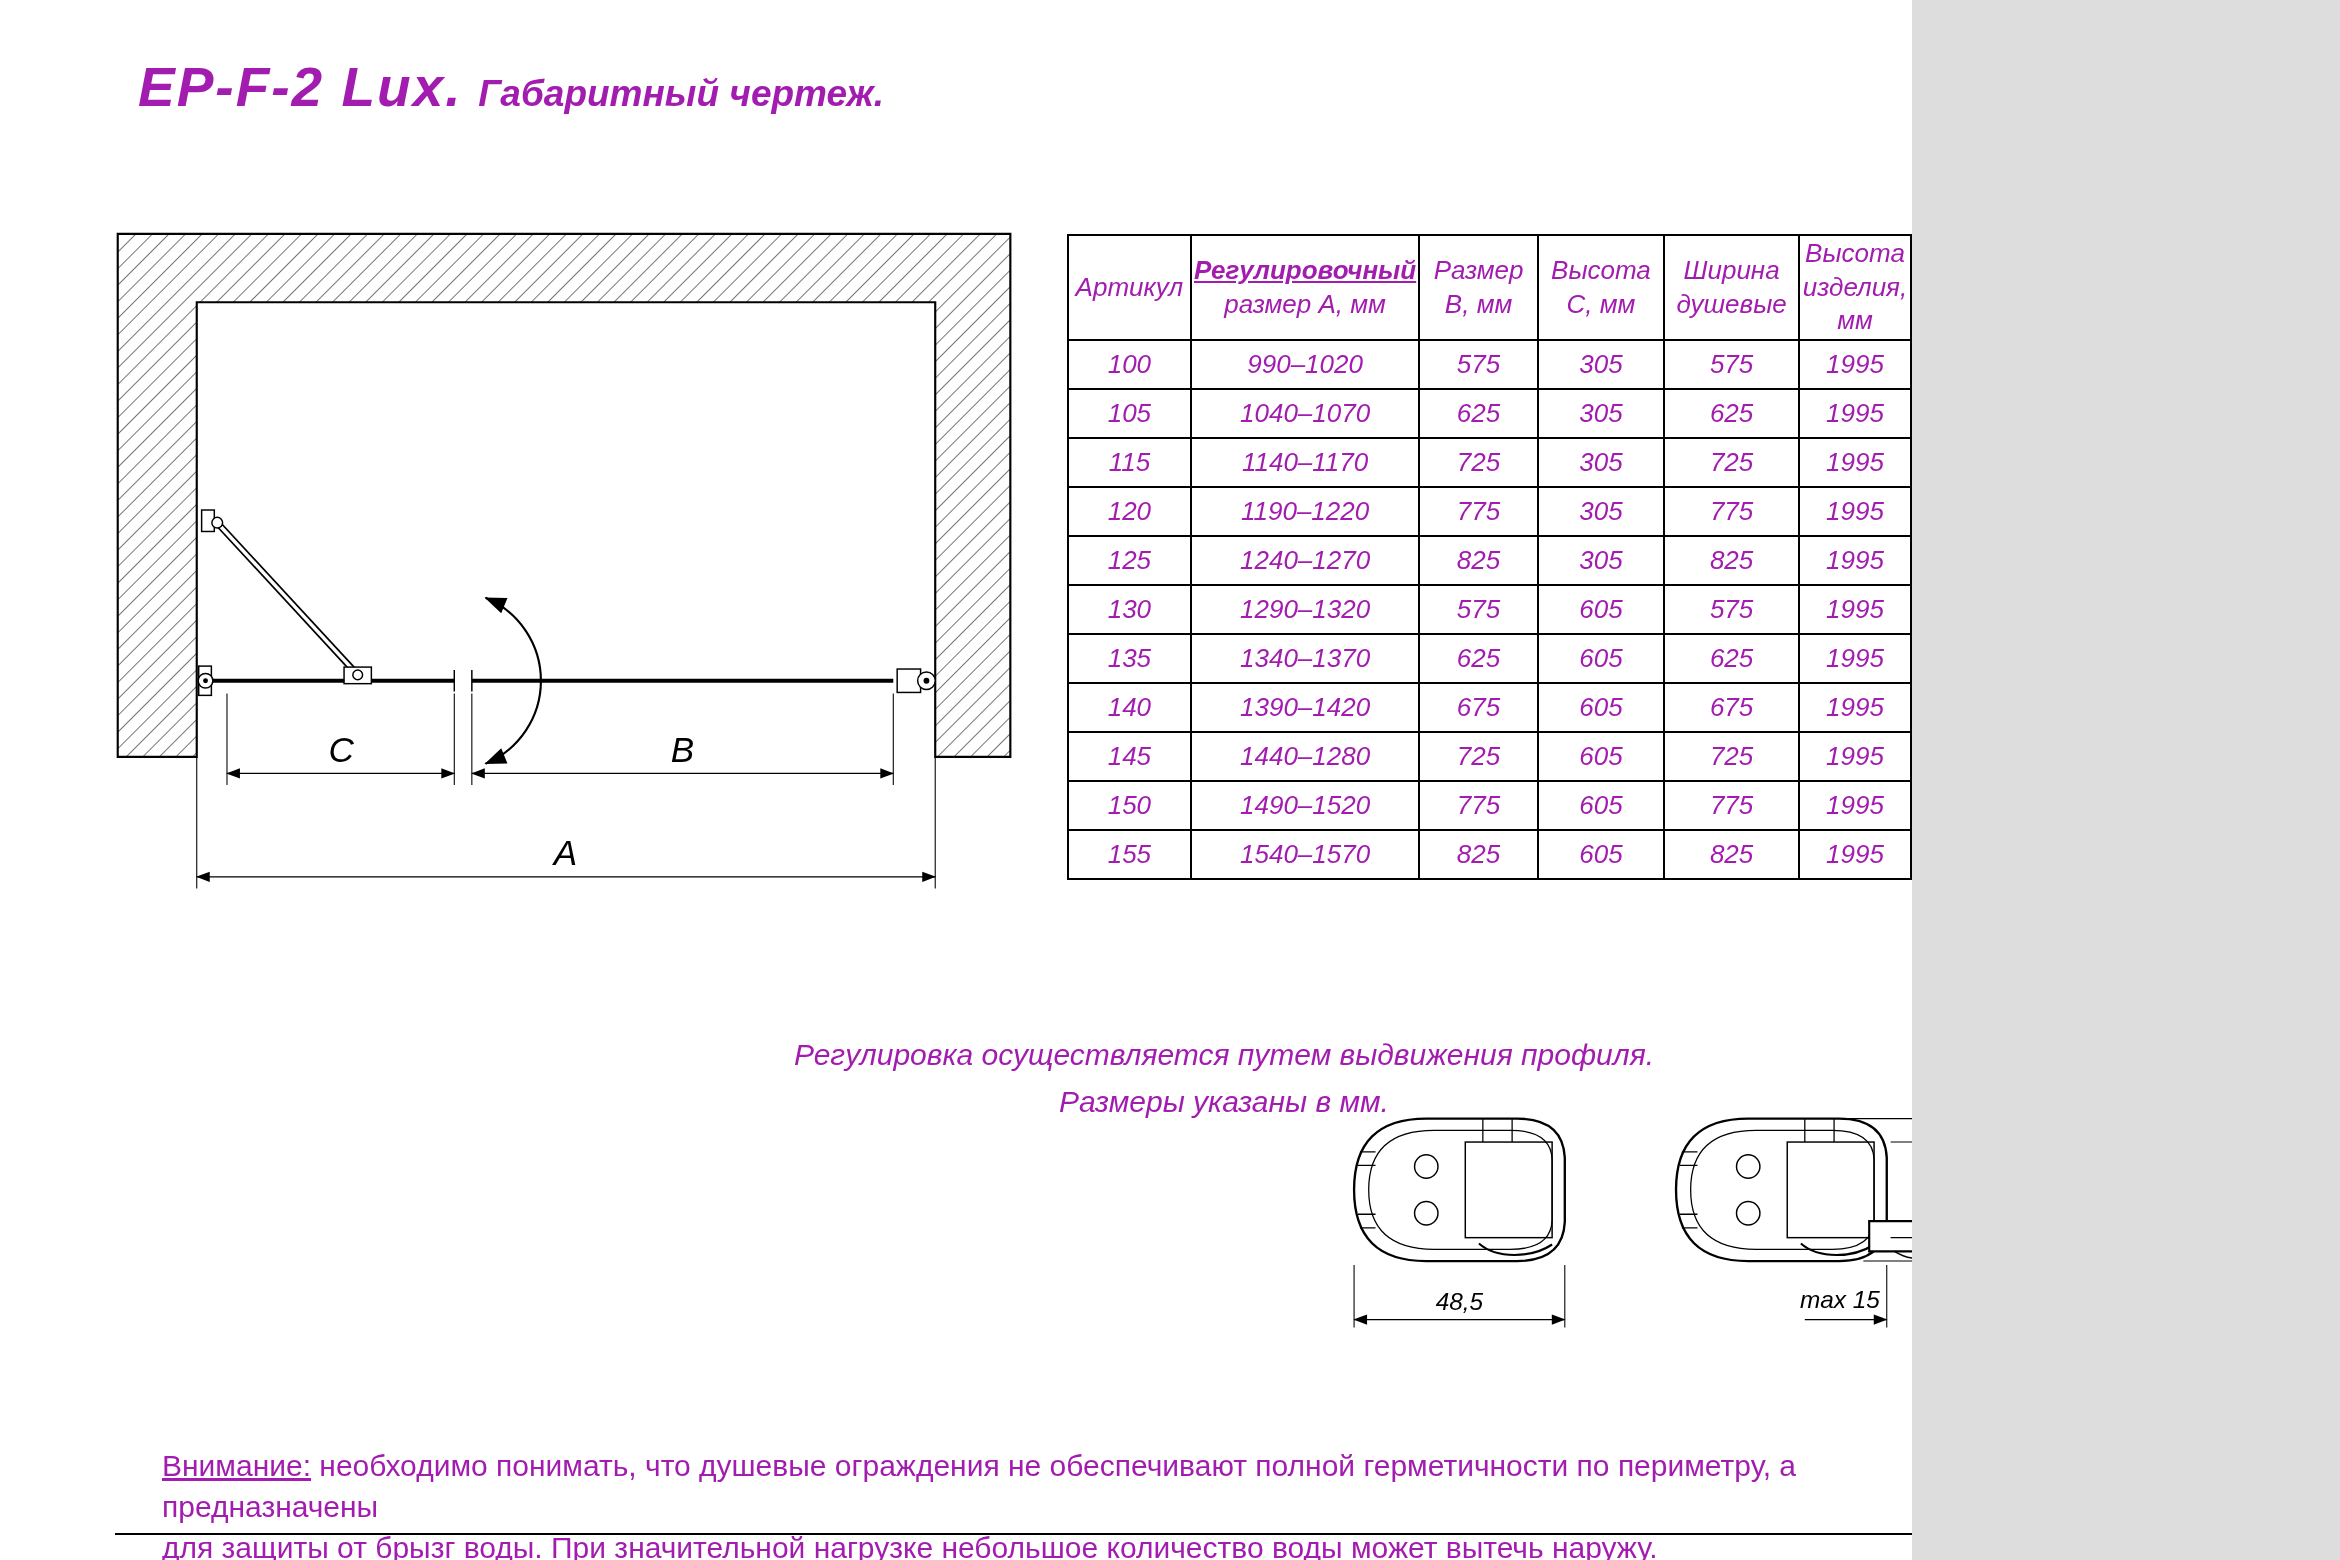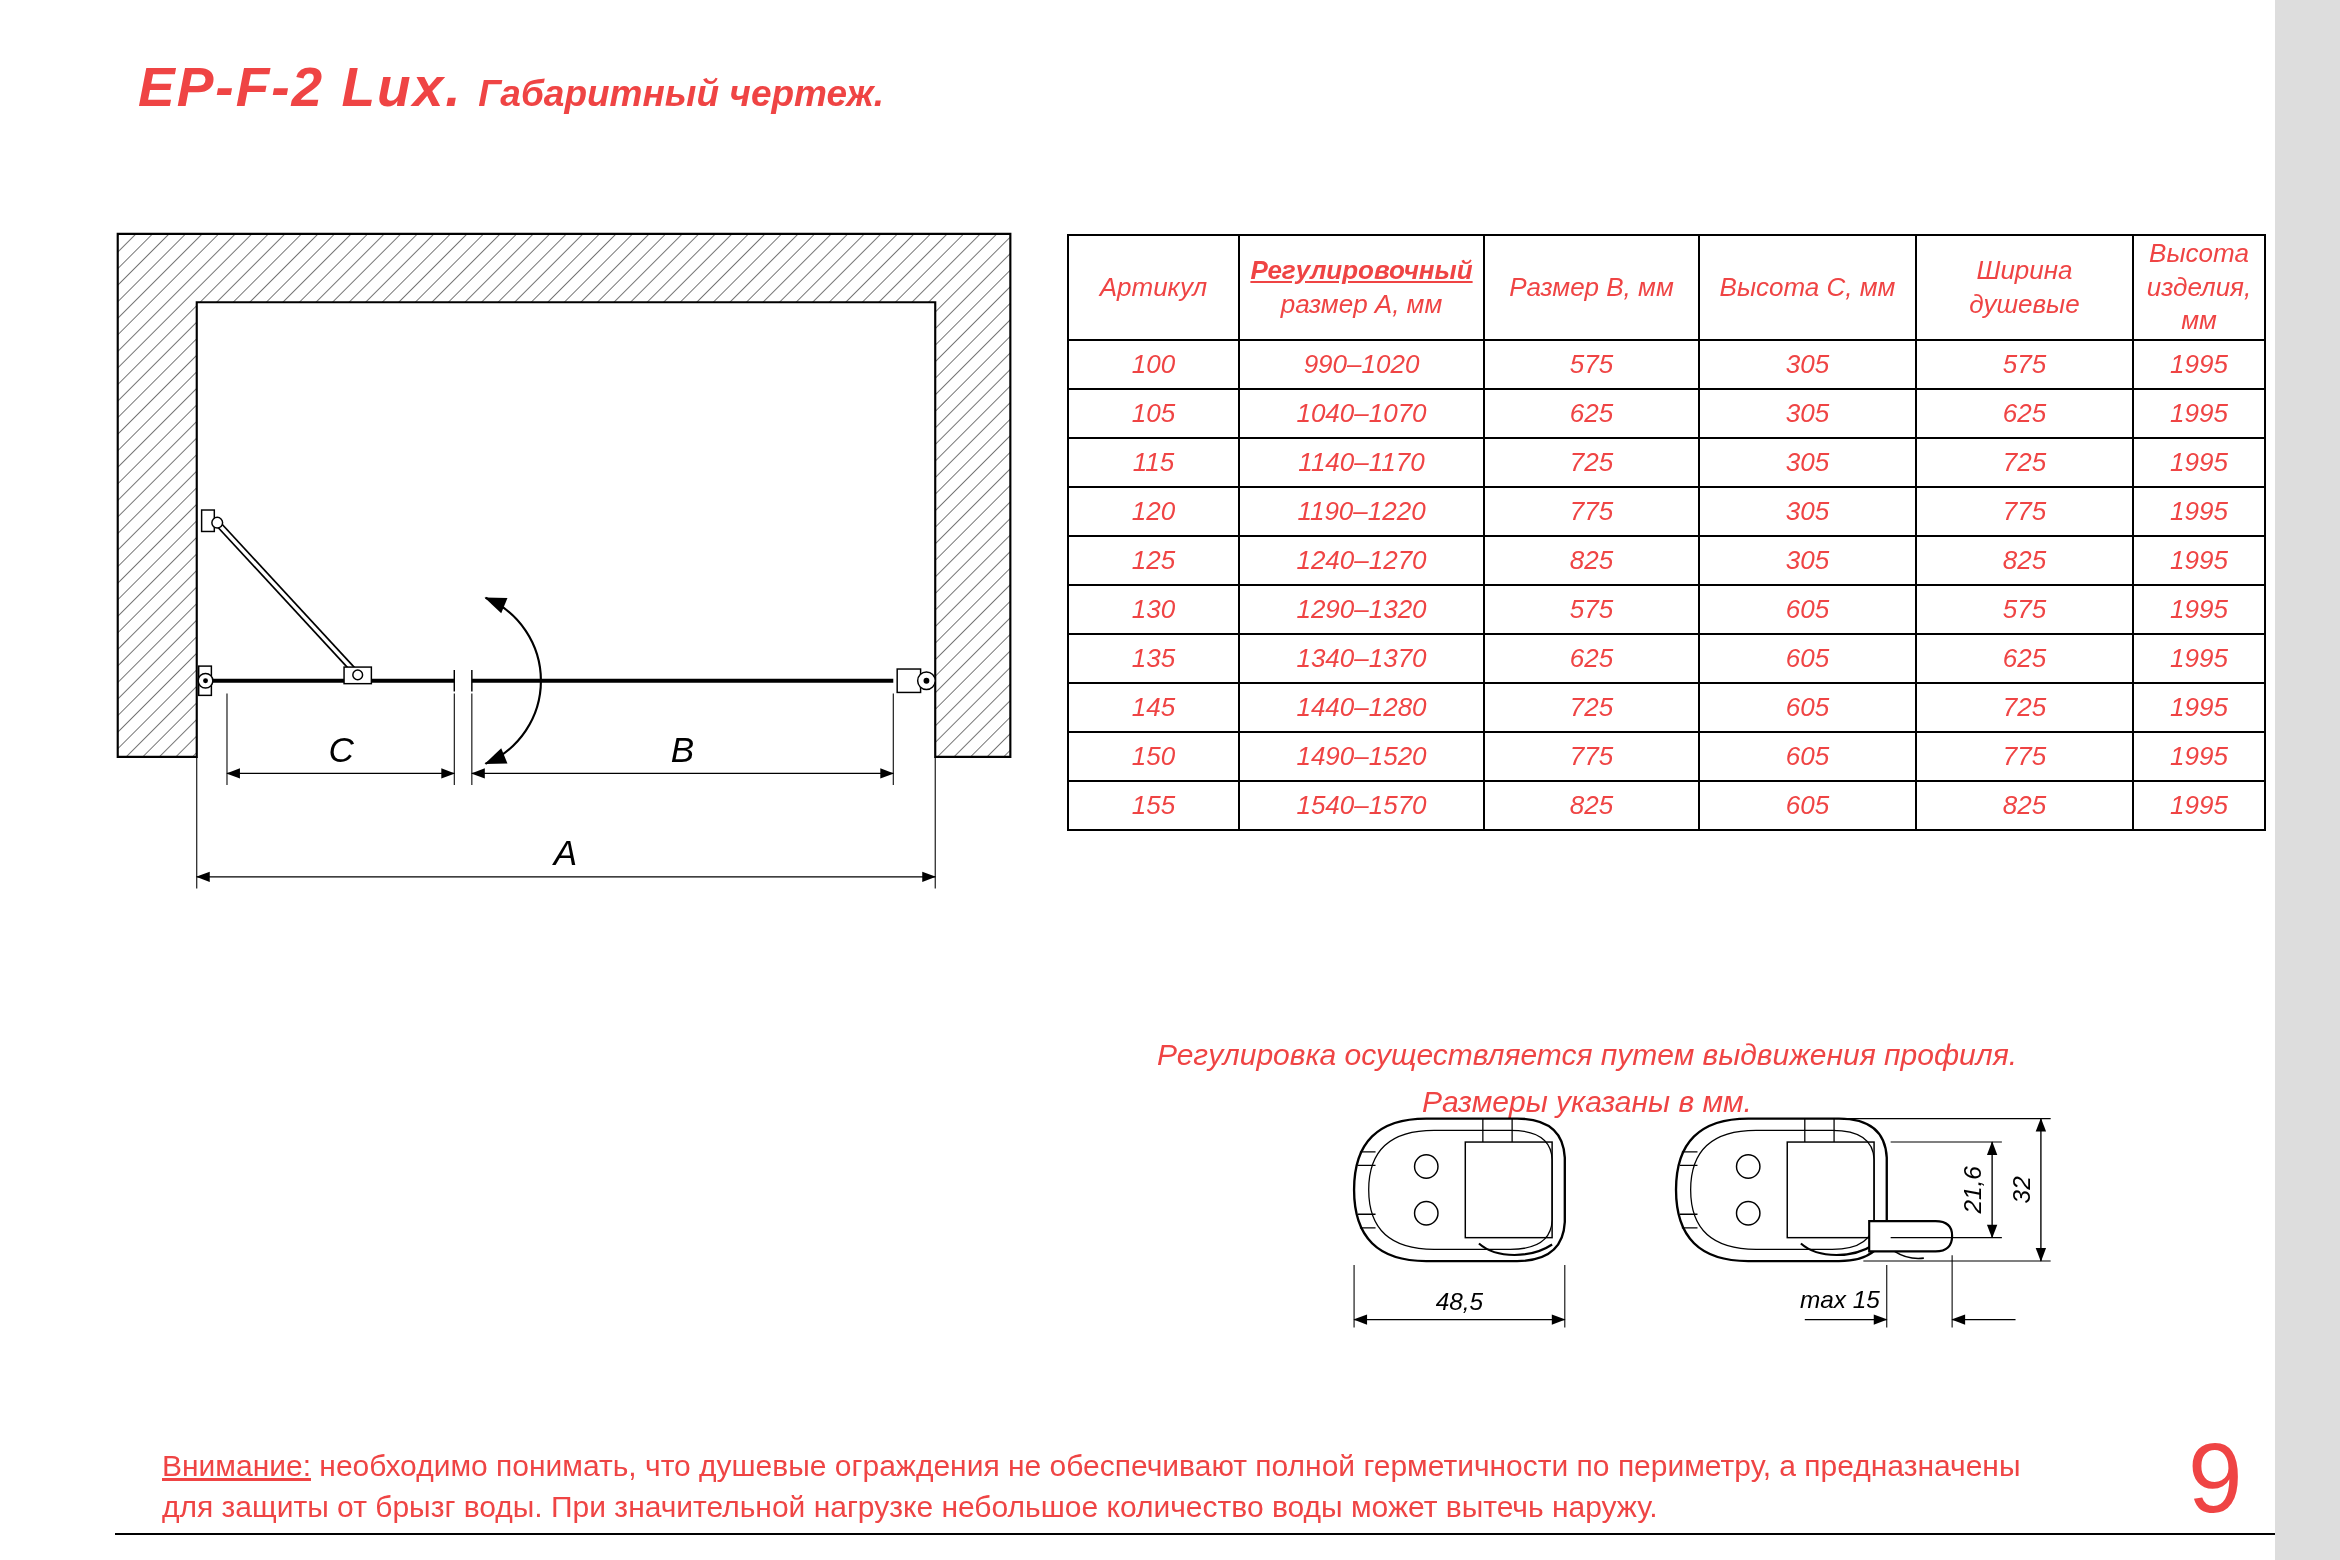--- a/index.html
+++ b/index.html
@@ -1,19 +1,19 @@
 <!DOCTYPE html>
 <html><head>
 <meta charset="utf-8">
 <style>
   * { margin:0; padding:0; box-sizing:border-box; }
   html,body { background:#ddd; }
   .page {
-    position:relative; width:2275px; height:1560px; background:#fff;
-    font-family:"Liberation Sans", sans-serif; color:#ef4444; overflow:hidden;
+    position:relative; width:1912px; height:1560px; background:#fff;
+    font-family:"Liberation Sans", sans-serif; color:#a21caf; overflow:hidden;
   }
   .title { position:absolute; left:138px; top:55px; display:flex; align-items:baseline; gap:15.6px; font-style:italic; }
   .title .model { font-size:55px; font-weight:bold; letter-spacing:2px; }
   .title .suffix { font-size:37px; font-weight:bold; }
 
   .size-table { position:absolute; left:1067px; top:234px; border-collapse:collapse; table-layout:fixed; font-style:italic; border:2.4px solid #000; }
   .size-table th, .size-table td { border:2px solid #000; text-align:center; vertical-align:middle; }
   .size-table th { height:105px; font-size:26px; font-weight:normal; line-height:1.3; }
   .size-table td { height:49px; font-size:26px; }
   .hdr-em { font-weight:bold; text-decoration:underline; }
@@ -185,20 +185,28 @@
         </tr>
         <tr>
           <td>135</td>
           <td>1340–1370</td>
           <td>625</td>
           <td>605</td>
           <td>625</td>
           <td>1995</td>
         </tr>
         <tr>
+          <td>140</td>
+          <td>1390–1420</td>
+          <td>675</td>
+          <td>605</td>
+          <td>675</td>
+          <td>1995</td>
+        </tr>
+        <tr>
           <td>145</td>
           <td>1440–1280</td>
           <td>725</td>
           <td>605</td>
           <td>725</td>
           <td>1995</td>
         </tr>
         <tr>
           <td>150</td>
           <td>1490–1520</td>

